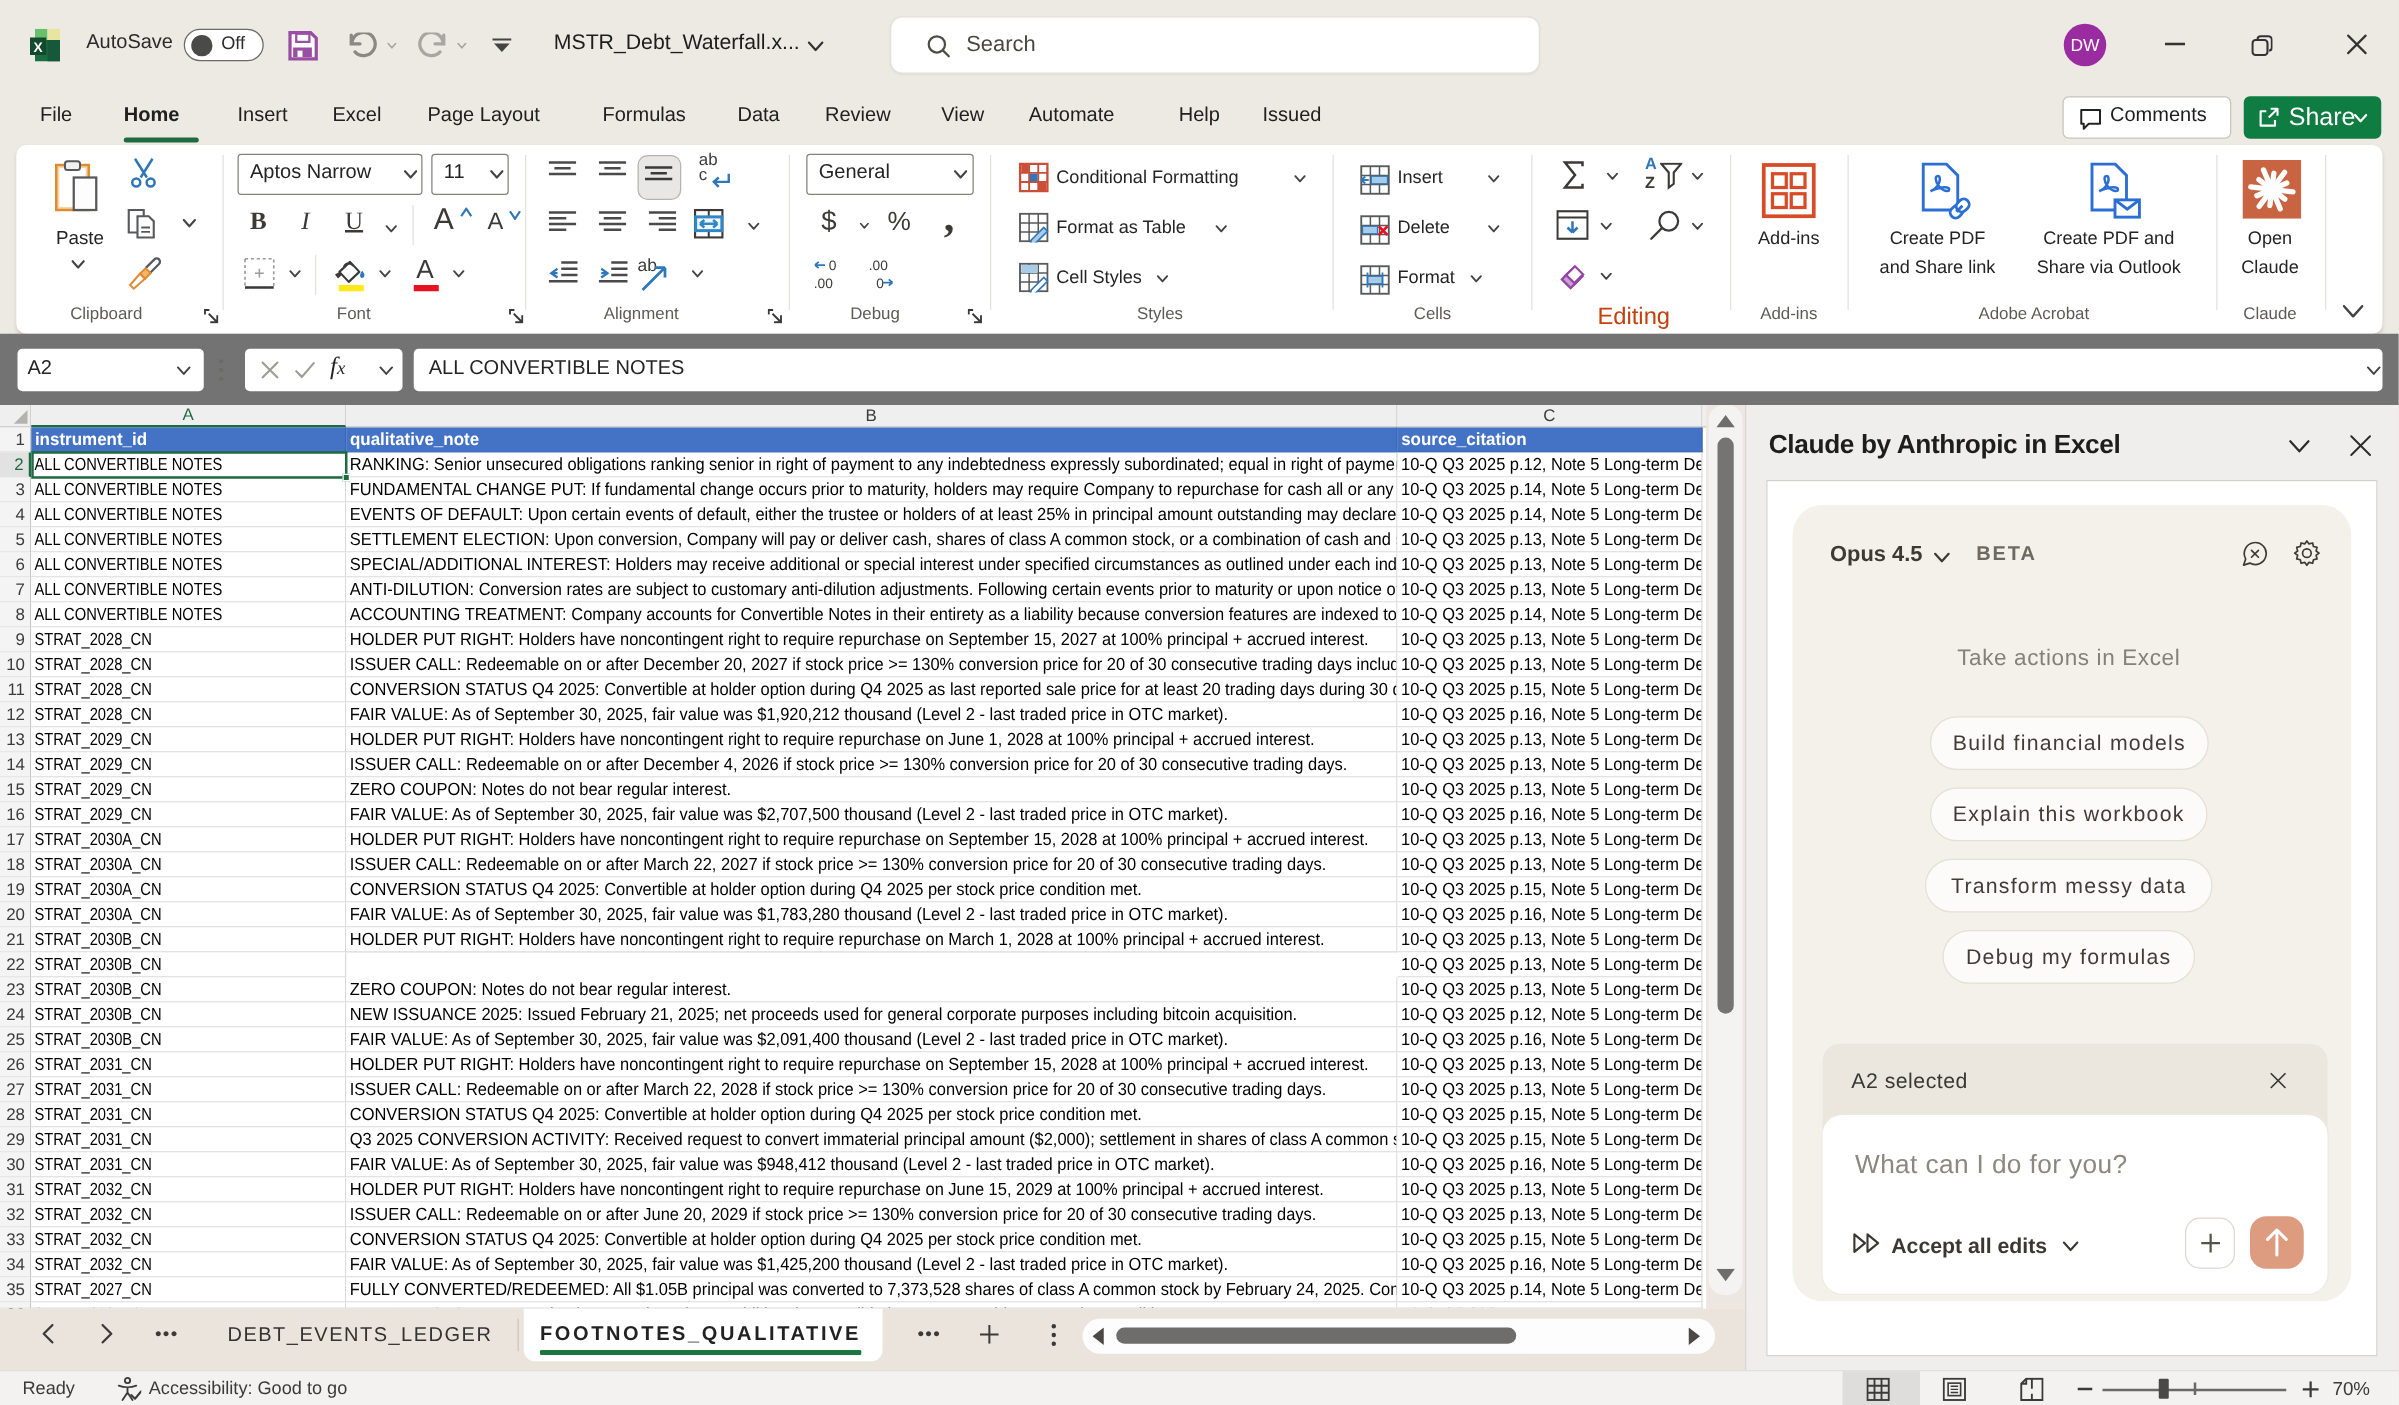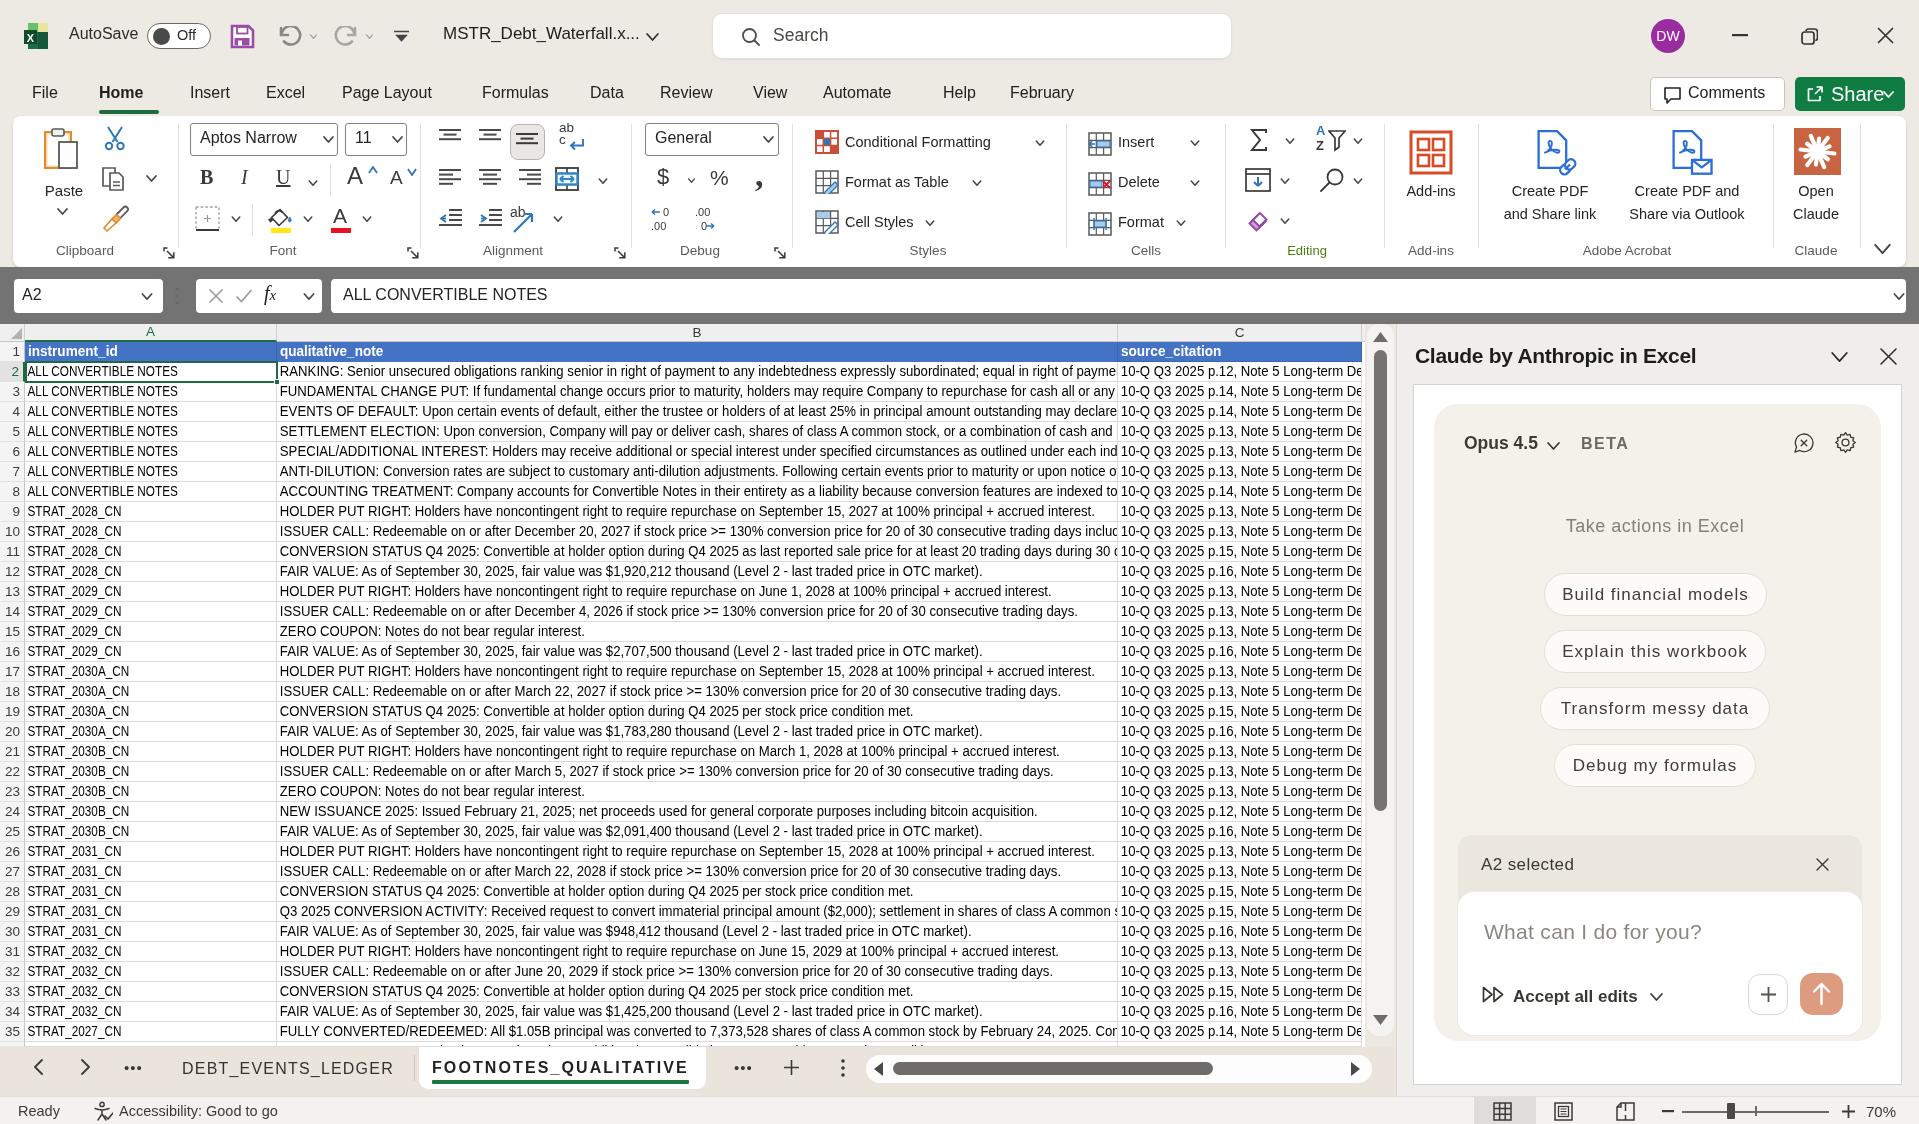--- a/index.html
+++ b/index.html
@@ -92,21 +92,21 @@
     <div class="mtab" style="left:99px;font-weight:bold;">Home</div>
     <div class="mtab" style="left:190px;">Insert</div>
     <div class="mtab" style="left:266px;">Excel</div>
     <div class="mtab" style="left:342px;">Page Layout</div>
     <div class="mtab" style="left:482px;">Formulas</div>
     <div class="mtab" style="left:590px;">Data</div>
     <div class="mtab" style="left:660px;">Review</div>
     <div class="mtab" style="left:753px;">View</div>
     <div class="mtab" style="left:823px;">Automate</div>
     <div class="mtab" style="left:943px;">Help</div>
-    <div class="mtab" style="left:1010px;">February</div>
+    <div class="mtab" style="left:1010px;">Issued</div>
     <div class="abs" style="left:99px;top:38px;width:60px;height:4px;background:#1e6b41;border-radius:2px"></div>
     <div class="abs" style="left:1650px;top:5px;width:135px;height:34px;background:#fff;border:1px solid #c9c5be;border-radius:5px">
 <svg class="abs" style="left:12px;top:8px" width="19" height="18" viewBox="0 0 19 18">
         <path d="M2 2 h15 v11 h-9 l-4 4 v-4 h-2 z" fill="none" stroke="#222" stroke-width="1.6" stroke-linejoin="round"></path>
       </svg>
 <div class="abs" style="left:37px;top:6px;font-size:16px;color:#1d1d1d">Comments</div>
     </div>
     <div class="abs" style="left:1795px;top:5px;width:110px;height:34px;background:#0f7c41;border-radius:5px">
 <svg class="abs" style="left:10px;top:7px" width="20" height="20" viewBox="0 0 20 20">
         <path d="M8 5 H3.5 v11.5 H15 V12" fill="none" stroke="#fff" stroke-width="1.7" stroke-linejoin="round"></path>
@@ -404,21 +404,21 @@
       <path d="M1 1 L5.0 5.5 L9 1" fill="none" stroke="#444" stroke-width="1.6" stroke-linecap="round" stroke-linejoin="round"></path>
     </svg>
     <svg class="abs" style="left:1231px;top:91px" width="28" height="28" viewBox="0 0 28 28">
 <path d="M8 14 L15 7 l7 7 -7 7 z" fill="#fff" stroke="#9546a5" stroke-width="1.8" transform="rotate(0)"></path>
 <path d="M4.5 17.5 L11.5 10.5 l7 7 -7 7 z" fill="#c99ed4" stroke="#9546a5" stroke-width="1.8" transform="translate(1,-1)"></path>
 <path d="M9 13 L16 6 l6.5 6.5 -7 7 z" fill="#fff" stroke="#9546a5" stroke-width="1.8"></path>
     </svg>
     <svg class="abs" style="left:1267px;top:102px" width="10" height="7" viewBox="0 0 10 7.5">
       <path d="M1 1 L5.0 5.5 L9 1" fill="none" stroke="#444" stroke-width="1.6" stroke-linecap="round" stroke-linejoin="round"></path>
     </svg>
-    <div class="abs" style="left:1294px;top:127px;font-size:13px;color:#4d7c0f;transform:translateX(-50%)">Editing</div>
+    <div class="abs" style="left:1294px;top:127px;font-size:19px;color:#c2410c;transform:translateX(-50%)">Editing</div>
     <div class="abs" style="left:1371px;top:8px;width:1px;height:124px;background:#e3e1de"></div>
     <svg class="abs" style="left:1396px;top:14px" width="44" height="45" viewBox="0 0 44 45">
 <rect x="2" y="2" width="40" height="41" fill="none" stroke="#d84b27" stroke-width="3"></rect>
 <rect x="9" y="9" width="11" height="11" fill="none" stroke="#d84b27" stroke-width="2.6"></rect>
 <rect x="24" y="9" width="11" height="11" fill="none" stroke="#d84b27" stroke-width="2.6"></rect>
 <rect x="9" y="25" width="11" height="11" fill="none" stroke="#d84b27" stroke-width="2.6"></rect>
 <rect x="24" y="25" width="11" height="11" fill="none" stroke="#d84b27" stroke-width="2.6"></rect>
     </svg>
     <div class="ricon3" style="left:1418px;top:67px;transform:translateX(-50%)">Add-ins</div>
     <div class="abs" style="left:1418px;top:127px;font-size:13.5px;color:#5c5b58;transform:translateX(-50%)">Add-ins</div>
@@ -589,21 +589,20 @@
     <div class="rowh" style="top:398px;height:20px">20</div>
     <div class="cell" style="left:25px;top:398px;width:252px;height:20px"><span class="ct" style="--sx:0.84">STRAT_2030A_CN</span></div>
     <div class="cell" style="left:277px;top:398px;width:841px;height:20px"><span class="ct" style="--sx:0.94">FAIR VALUE: As of September 30, 2025, fair value was $1,783,280 thousand (Level 2 - last traded price in OTC market).</span></div>
     <div class="cell" style="left:1118px;top:398px;width:244px;height:20px"><span class="ct" style="--sx:0.94">10-Q Q3 2025 p.16, Note 5 Long-term Debt footnote</span></div>
     <div class="rowh" style="top:418px;height:20px">21</div>
     <div class="cell" style="left:25px;top:418px;width:252px;height:20px"><span class="ct" style="--sx:0.84">STRAT_2030B_CN</span></div>
     <div class="cell" style="left:277px;top:418px;width:841px;height:20px"><span class="ct" style="--sx:0.94">HOLDER PUT RIGHT: Holders have noncontingent right to require repurchase on March 1, 2028 at 100% principal + accrued interest.</span></div>
     <div class="cell" style="left:1118px;top:418px;width:244px;height:20px"><span class="ct" style="--sx:0.94">10-Q Q3 2025 p.13, Note 5 Long-term Debt footnote</span></div>
     <div class="rowh" style="top:438px;height:20px">22</div>
     <div class="cell" style="left:25px;top:438px;width:252px;height:20px"><span class="ct" style="--sx:0.84">STRAT_2030B_CN</span></div>
-    <div class="cell" style="left:277px;top:438px;width:841px;height:20px"><span class="ct" style="--sx:0.94">ISSUER CALL: Redeemable on or after March 5, 2027 if stock price &gt;= 130% conversion price for 20 of 30 consecutive trading days.</span></div>
     <div class="cell" style="left:1118px;top:438px;width:244px;height:20px"><span class="ct" style="--sx:0.94">10-Q Q3 2025 p.13, Note 5 Long-term Debt footnote</span></div>
     <div class="rowh" style="top:458px;height:20px">23</div>
     <div class="cell" style="left:25px;top:458px;width:252px;height:20px"><span class="ct" style="--sx:0.84">STRAT_2030B_CN</span></div>
     <div class="cell" style="left:277px;top:458px;width:841px;height:20px"><span class="ct" style="--sx:0.94">ZERO COUPON: Notes do not bear regular interest.</span></div>
     <div class="cell" style="left:1118px;top:458px;width:244px;height:20px"><span class="ct" style="--sx:0.94">10-Q Q3 2025 p.13, Note 5 Long-term Debt footnote</span></div>
     <div class="rowh" style="top:478px;height:20px">24</div>
     <div class="cell" style="left:25px;top:478px;width:252px;height:20px"><span class="ct" style="--sx:0.84">STRAT_2030B_CN</span></div>
     <div class="cell" style="left:277px;top:478px;width:841px;height:20px"><span class="ct" style="--sx:0.94">NEW ISSUANCE 2025: Issued February 21, 2025; net proceeds used for general corporate purposes including bitcoin acquisition.</span></div>
     <div class="cell" style="left:1118px;top:478px;width:244px;height:20px"><span class="ct" style="--sx:0.94">10-Q Q3 2025 p.12, Note 5 Long-term Debt footnote</span></div>
     <div class="rowh" style="top:498px;height:20px">25</div>

